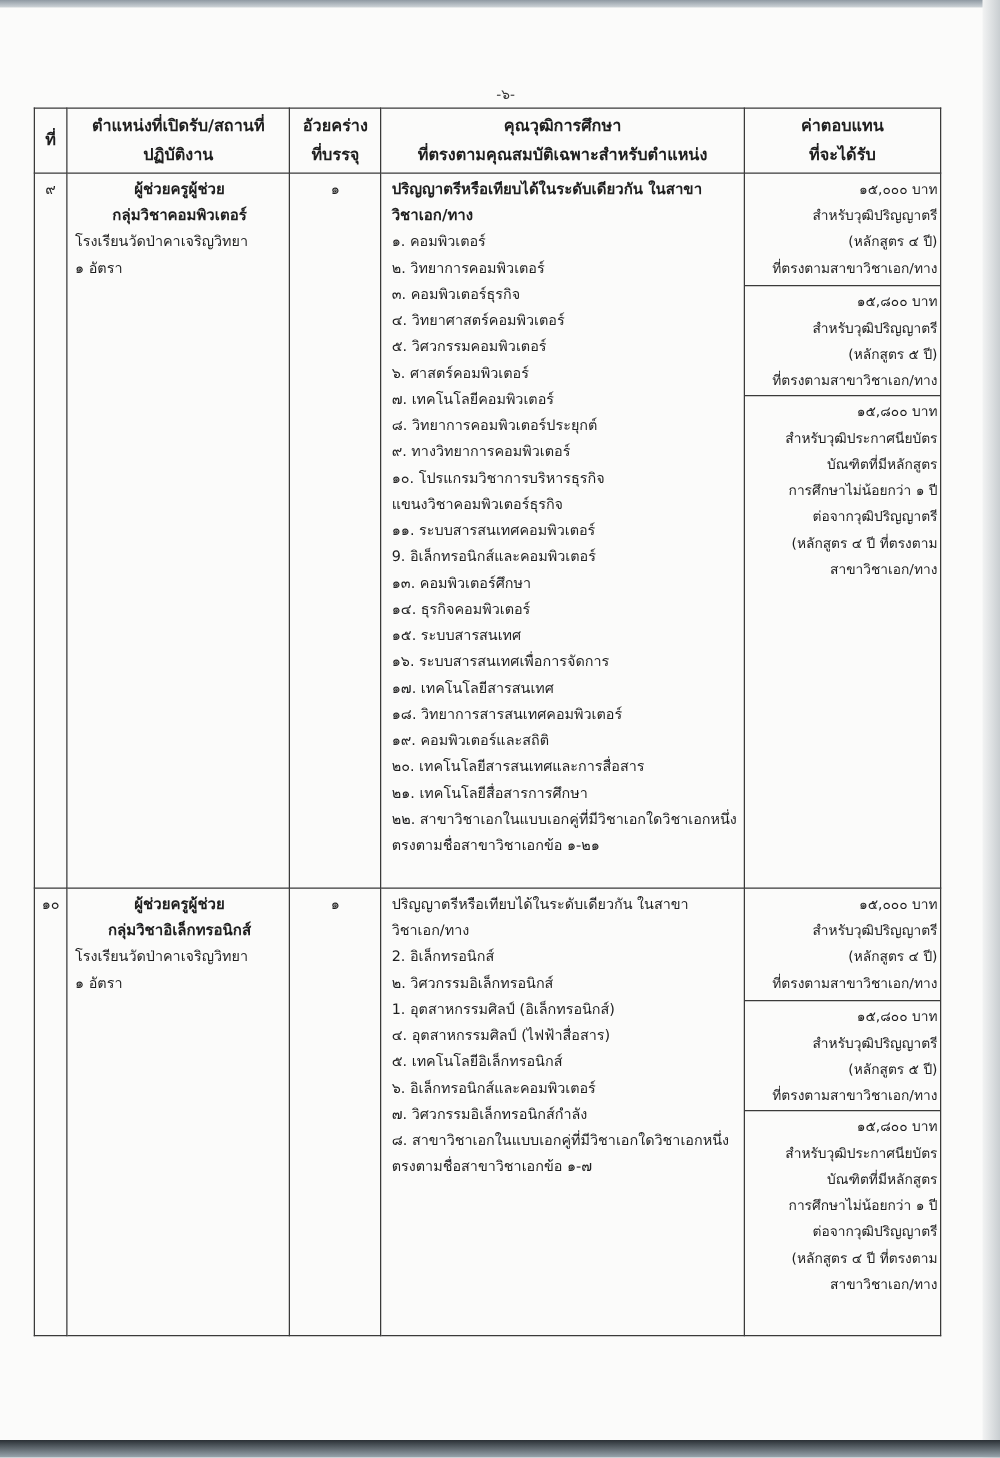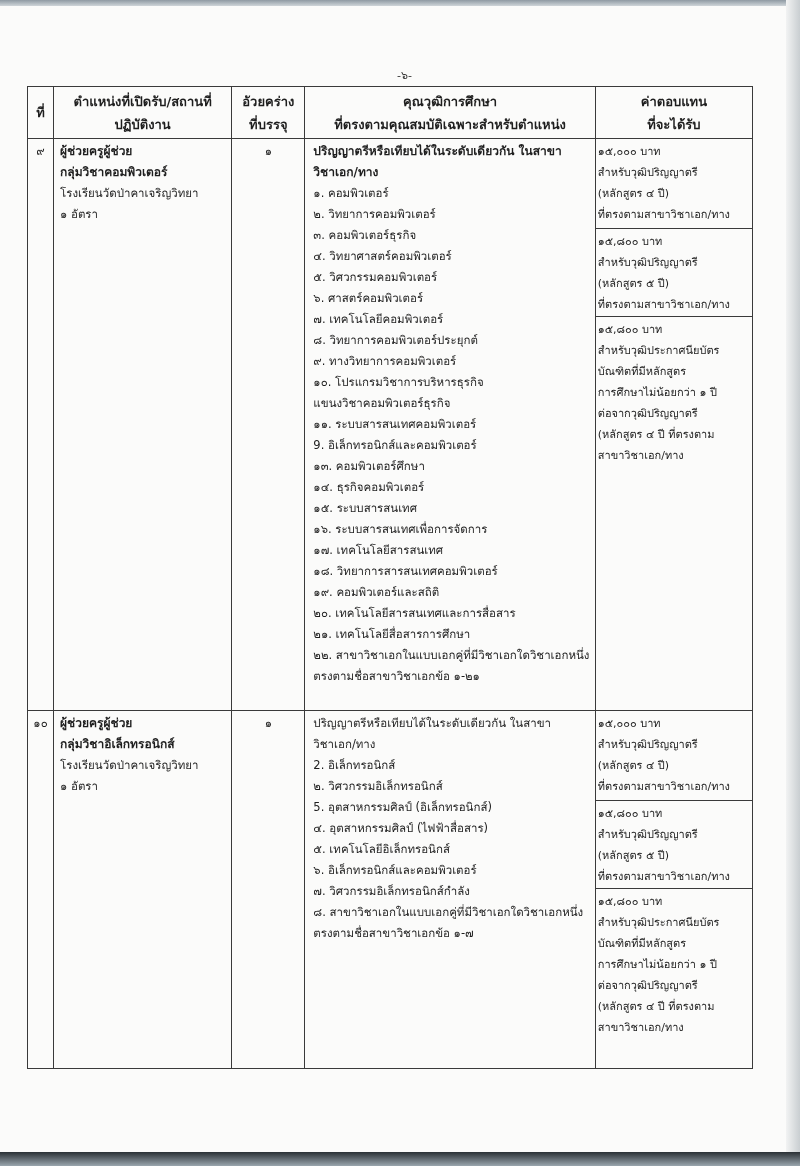--- a/index.html
+++ b/index.html
@@ -26,26 +26,26 @@
     border:1px solid #3a3a3a; vertical-align:top; padding:0;
   }
   th { font-weight:bold; font-size:13px; line-height:23px; text-align:center; vertical-align:middle !important; }
   .c-no { width:26px; }
   .c-pos { width:178px; }
   .c-rate { width:73px; }
   .c-qual { width:290px; }
   .c-pay { width:157px; }
   .no-cell { text-align:center; padding-top:2px !important; }
   .pos-cell { padding:2px 4px 0 6px !important; }
-  .pos-title { font-weight:bold; font-size:12px; }
+  .pos-title { font-weight:bold; font-size:12px;text-align:center; }
   .rate-cell { text-align:center; padding-top:2px !important; }
   .qual-cell { padding:2px 4px 0 8px !important; }
   .qual-head { font-weight:bold; font-size:12px; }
   .pay-cell { padding:0 !important; }
-  .pay-block { text-align:left; border-bottom:1px solid #3a3a3a; padding:2px 2px 1px; font-size:11px; }
+  .pay-block { text-align:right; border-bottom:1px solid #3a3a3a; padding:2px 2px 1px; font-size:11px; }
   .pay-block:last-child { border-bottom:none; }
   .row9 { height:572px; }
   .row10 { height:358px;margin-left:35px; }
   .line { display:block; white-space:nowrap; }
 </style>
 </head>
 <body>
 
 <div class="top-shade"></div>
 <div class="right-shade"></div>
@@ -153,21 +153,21 @@
         <span class="line pos-title">กลุ่มวิชาอิเล็กทรอนิกส์</span>
         <span class="line">โรงเรียนวัดป่าคาเจริญวิทยา</span>
         <span class="line">๑ อัตรา</span>
       </td>
       <td class="rate-cell">๑</td>
       <td class="qual-cell">
         <span class="line">ปริญญาตรีหรือเทียบได้ในระดับเดียวกัน ในสาขา</span>
         <span class="line">วิชาเอก/ทาง</span>
         <span class="line">2. อิเล็กทรอนิกส์</span>
         <span class="line">๒. วิศวกรรมอิเล็กทรอนิกส์</span>
-        <span class="line">5. อุตสาหกรรมศิลป์ (อิเล็กทรอนิกส์)</span>
+        <span class="line">1. อุตสาหกรรมศิลป์ (อิเล็กทรอนิกส์)</span>
         <span class="line">๔. อุตสาหกรรมศิลป์ (ไฟฟ้าสื่อสาร)</span>
         <span class="line">๕. เทคโนโลยีอิเล็กทรอนิกส์</span>
         <span class="line">๖. อิเล็กทรอนิกส์และคอมพิวเตอร์</span>
         <span class="line">๗. วิศวกรรมอิเล็กทรอนิกส์กำลัง</span>
         <span class="line">๘. สาขาวิชาเอกในแบบเอกคู่ที่มีวิชาเอกใดวิชาเอกหนึ่ง</span>
         <span class="line">ตรงตามชื่อสาขาวิชาเอกข้อ ๑-๗</span>
       </td>
       <td class="pay-cell">
         <div class="pay-block" style="height:86px">
           <span class="line">๑๕,๐๐๐ บาท</span>

